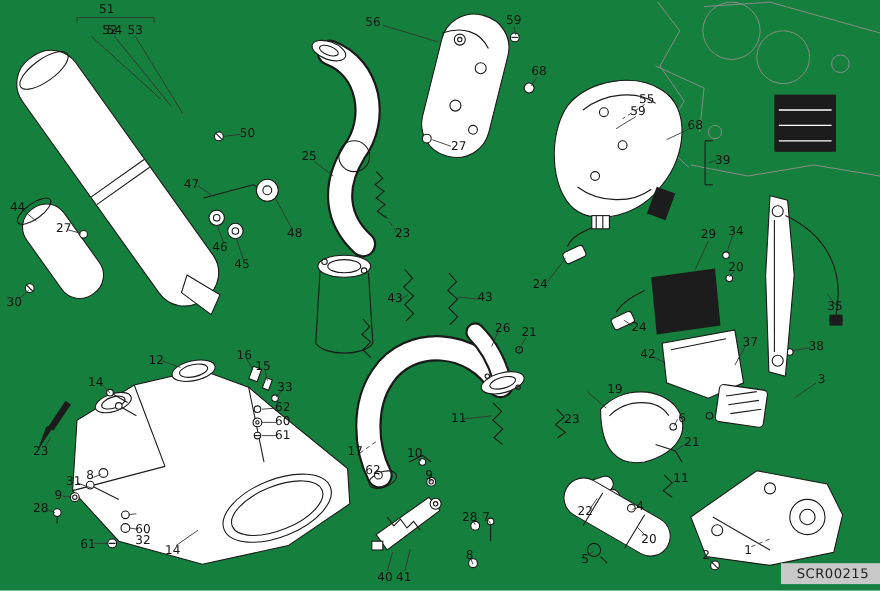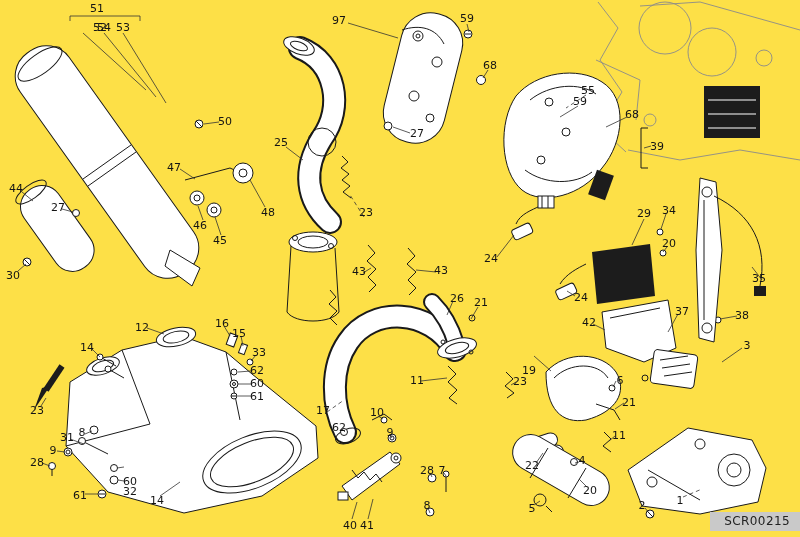--- a/index.html
+++ b/index.html
@@ -1,16 +1,16 @@
 <!DOCTYPE html>
 <html style="--line: #1a1a1a; --faint: #8a8a8a; --fill_dark: #1c1c1c; --code_bg: #c9c9c9; --background: #ffffff;"><head>
 <meta charset="utf-8">
 <style>
   html,body{margin:0;padding:0;background:#fff;}
-  .stage{position:relative;width:800px;height:537px;background:#fde047;overflow:hidden;
+  .stage{position:relative;width:800px;height:537px;background:#15803d;overflow:hidden;
          font-family:"DejaVu Sans", sans-serif;}
   svg{position:absolute;left:0;top:0;}
   .ln{fill:none;stroke:var(--line,#1a1a1a);stroke-width:1;}
   .fw{fill:#ffffff;stroke:var(--line,#1a1a1a);stroke-width:1;}
   .dk{fill:var(--fill_dark,#1c1c1c);stroke:none;}
   .tube-o{fill:none;stroke:var(--line,#1a1a1a);stroke-width:24;stroke-linecap:round;}
   .tube-i{fill:none;stroke:#ffffff;stroke-width:20;stroke-linecap:round;}
   .tube-o2{fill:none;stroke:var(--line,#1a1a1a);stroke-width:18;stroke-linecap:round;}
   .tube-i2{fill:none;stroke:#ffffff;stroke-width:14;stroke-linecap:round;}
   .faint{fill:none;stroke:var(--faint,#8a8a8a);stroke-width:0.9;}
@@ -331,21 +331,21 @@
   </g>
 </svg>
 
   <div style="position:absolute;left:0;top:0;width:800px;height:537px;">
       <div class="callout" style="left: 97px; top: 8px;">51</div>
       <div class="callout" style="left: 100px; top: 27px;">52</div>
       <div class="callout" style="left: 104px; top: 27px;">54</div>
       <div class="callout" style="left: 123px; top: 27px;">53</div>
       <div class="callout" style="left: 225px; top: 121px;">50</div>
       <div class="callout" style="left: 281px; top: 142px;">25</div>
-      <div class="callout" style="left: 339px; top: 20px;">97</div>
+      <div class="callout" style="left: 339px; top: 20px;">56</div>
       <div class="callout" style="left: 467px; top: 18px;">59</div>
       <div class="callout" style="left: 490px; top: 65px;">68</div>
       <div class="callout" style="left: 417px; top: 133px;">27</div>
       <div class="callout" style="left: 588px; top: 90px;">55</div>
       <div class="callout" style="left: 580px; top: 101px;">59</div>
       <div class="callout" style="left: 632px; top: 114px;">68</div>
       <div class="callout" style="left: 657px; top: 146px;">39</div>
       <div class="callout" style="left: 669px; top: 210px;">34</div>
       <div class="callout" style="left: 644px; top: 213px;">29</div>
       <div class="callout" style="left: 669px; top: 243px;">20</div>
@@ -361,21 +361,21 @@
       <div class="callout" style="left: 58px; top: 207px;">27</div>
       <div class="callout" style="left: 13px; top: 275px;">30</div>
       <div class="callout" style="left: 174px; top: 167px;">47</div>
       <div class="callout" style="left: 200px; top: 225px;">46</div>
       <div class="callout" style="left: 220px; top: 240px;">45</div>
       <div class="callout" style="left: 268px; top: 212px;">48</div>
       <div class="callout" style="left: 366px; top: 212px;">23</div>
       <div class="callout" style="left: 359px; top: 271px;">43</div>
       <div class="callout" style="left: 441px; top: 270px;">43</div>
       <div class="callout" style="left: 457px; top: 298px;">26</div>
-      <div class="callout" style="left: 529px; top: 354px; margin-top: 16px;">19</div>
+      <div class="callout" style="left: 559px; top: 354px;">19</div>
       <div class="callout" style="left: 620px; top: 380px;">6</div>
       <div class="callout" style="left: 142px; top: 327px; text-align: center;">12</div>
       <div class="callout" style="left: 222px; top: 323px;">16</div>
       <div class="callout" style="left: 239px; top: 333px;">15</div>
       <div class="callout" style="left: 259px; top: 352px;">33</div>
       <div class="callout" style="left: 87px; top: 347px;">14</div>
       <div class="callout" style="left: 257px; top: 370px;">62</div>
       <div class="callout" style="left: 257px; top: 383px;">60</div>
       <div class="callout" style="left: 257px; top: 396px;">61</div>
       <div class="callout" style="left: 417px; top: 380px;">11</div>

